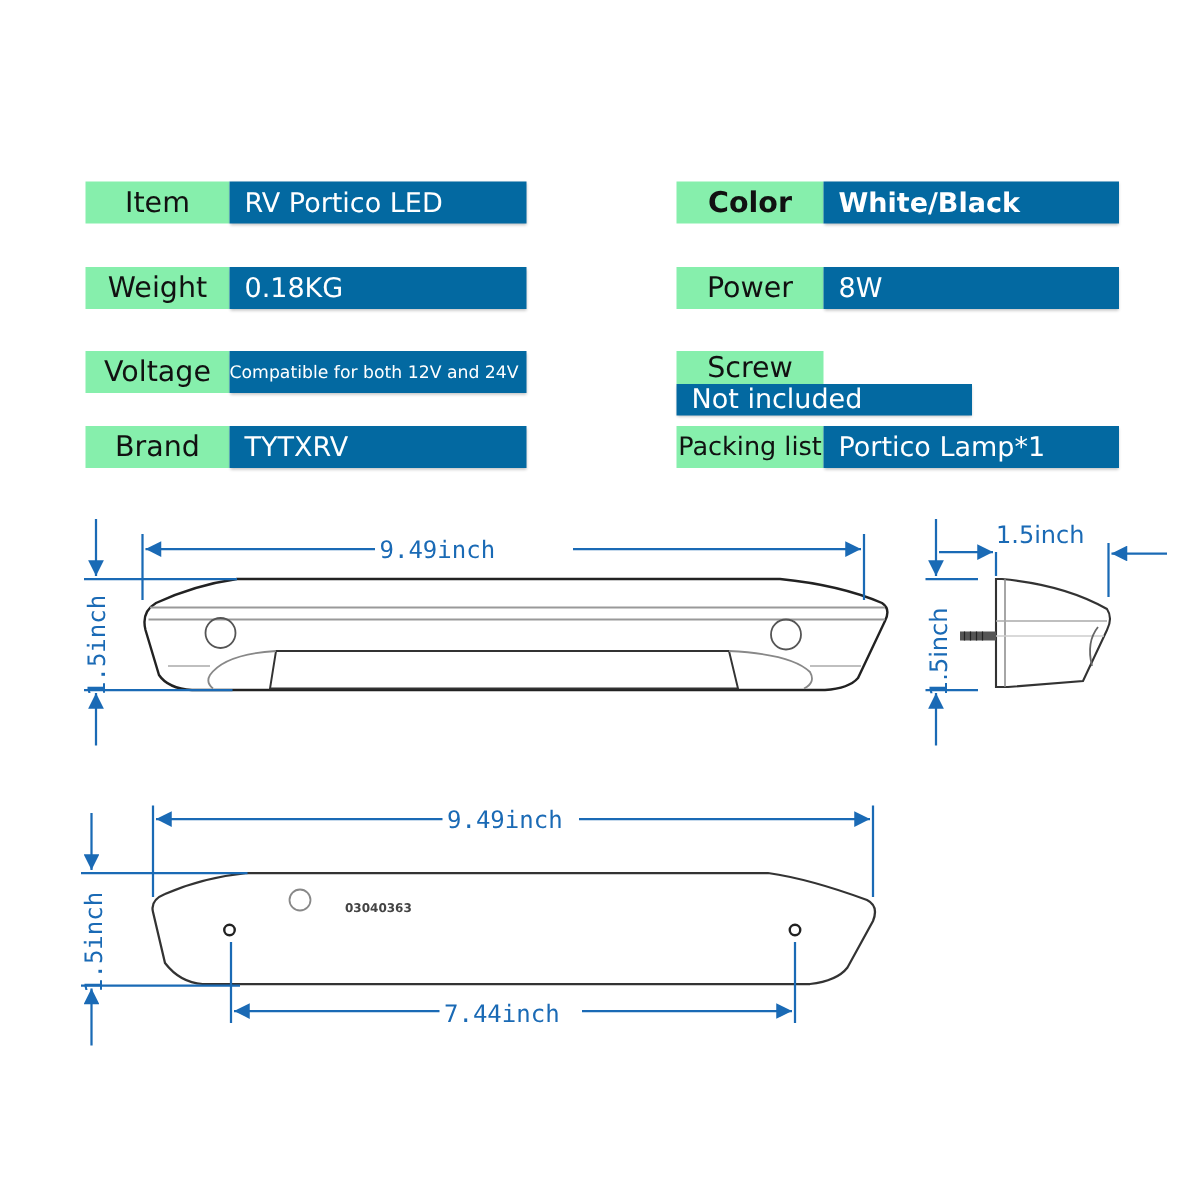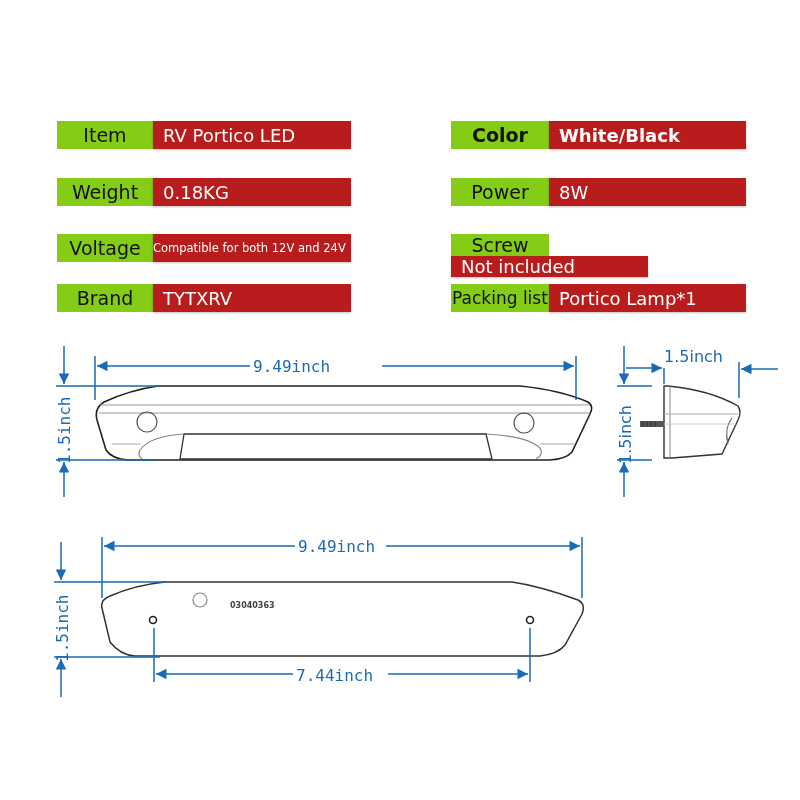--- a/index.html
+++ b/index.html
@@ -1,22 +1,22 @@
 <!DOCTYPE html>
 <html><head>
 <meta charset="utf-8">
 <style>
   html, body { margin: 0; padding: 0; background: #ffffff; }
   body { width: 800px; height: 800px; position: relative; overflow: hidden;
          font-family: "DejaVu Sans", "Liberation Sans", sans-serif; }
   .spec-row { position: absolute; height: 28px; display: flex; }
-  .spec-label { background: #84cc16; color: #111111; font-size: 19px;
+  .spec-label { background: #86efac; color: #111111; font-size: 19px;
                 display: flex; align-items: center; justify-content: center;
                 white-space: nowrap; height: 100%; }
-  .spec-value { background: #b91c1c; color: #ffffff; font-size: 18px;
+  .spec-value { background: #0369a1; color: #ffffff; font-size: 18px;
                 display: flex; align-items: center; padding-left: 10px;
                 white-space: nowrap; height: 100%; box-sizing: border-box;
                 box-shadow: 0 1px 2px rgba(0,0,0,0.25); }
   .spec-value.small { font-size: 11.5px; padding-left: 0; }
   .left .spec-label { width: 96px; }
   .left .spec-value { width: 198px; }
   .right .spec-label { width: 98px; }
   .right .spec-value { width: 197px; }
   svg { position: absolute; left: 0; top: 0; }
   .dim-text { font-family: "DejaVu Sans Mono", "Liberation Mono", monospace;

